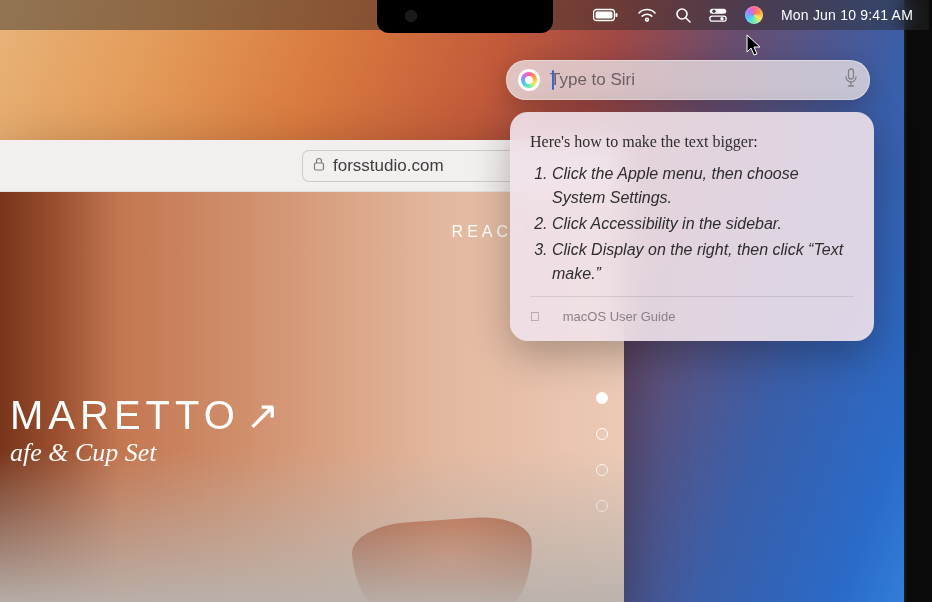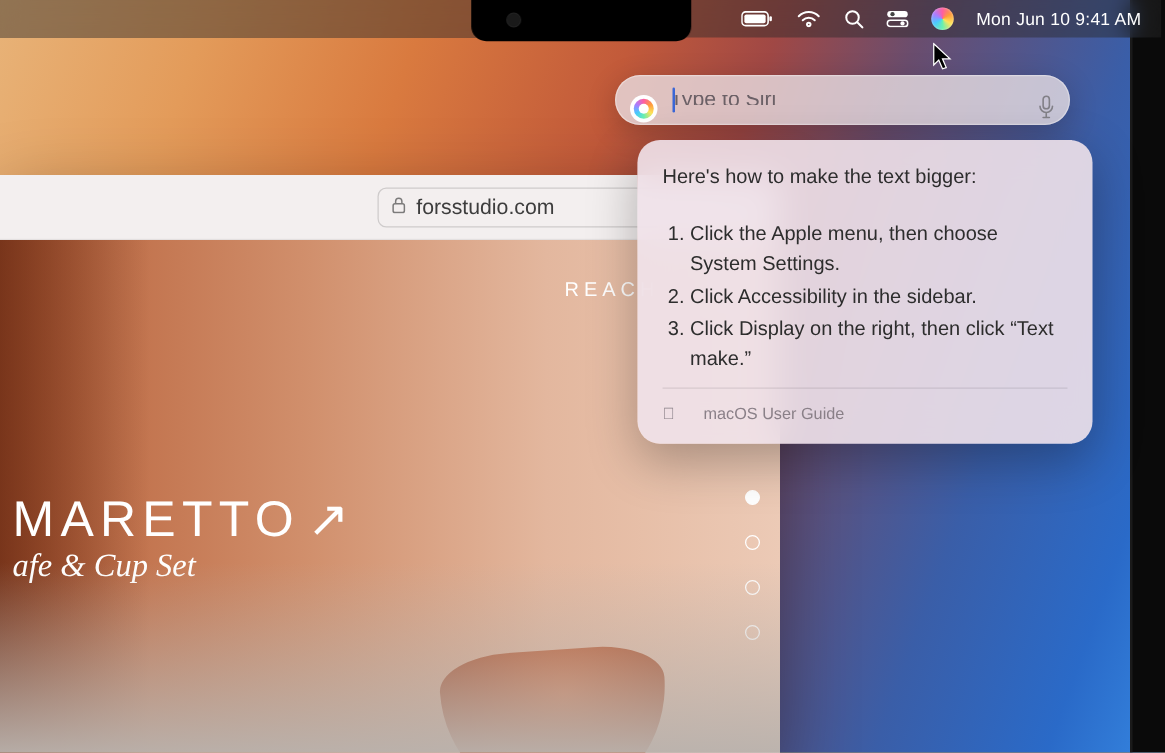--- a/index.html
+++ b/index.html
@@ -217,26 +217,27 @@
   height: 120px;
   background: radial-gradient(ellipse at 55% 30%, #d46a3a, #a64620 70%);
   border-radius: 40% 40% 60% 60% / 30% 30% 100% 100%;
   transform: rotate(-4deg);
 }
 
 
 .siri-input {
   position: absolute;
   top: 60px;
-  left: 492px;
+  left: 506px;
   width: 364px;
   height: 40px;
   background: rgba(235,225,230,0.78);
   border-radius: 22px;
   display: flex;
+  align-items: center;
   padding: 16px 12px;
   gap: 10px;
   box-shadow: 0 6px 24px rgba(0,0,0,.2), inset 0 0 0 1px rgba(255,255,255,.35);
   z-index: 250;
 }
 .siri-input .badge {
   width: 22px; height: 22px; border-radius: 50%;
   background: #fff;
   display: grid; place-items: center;
 }
@@ -268,22 +269,22 @@
   background: rgba(240, 226, 234, 0.9);
   border-radius: 18px;
   padding: 18px 20px 14px 20px;
   box-shadow: 0 14px 40px rgba(0,0,0,.28);
   backdrop-filter: blur(14px);
   color: #2d2d2d;
   z-index: 250;
   font-size: 16px;
   line-height: 1.5;
 }
-.siri-card .heading { margin-bottom: 22px; }
-.siri-card ol { padding-left: 22px; }
+.siri-card .heading { margin-bottom: 8px; font-family: Liberation Serif, serif; }
+.siri-card ol { padding-left: 22px; font-style: italic; }
 .siri-card ol li { margin-bottom: 2px; }
 .siri-card .source {
   margin-top: 10px;
   padding-top: 10px;
   border-top: 1px solid rgba(0,0,0,.1);
   font-size: 13px;
   color: #8a8088;
   display: flex; align-items: center; gap: 23px;
 }
 .apple-glyph::before { content: "\f8ff"; font-family: -apple-system, sans-serif; }

